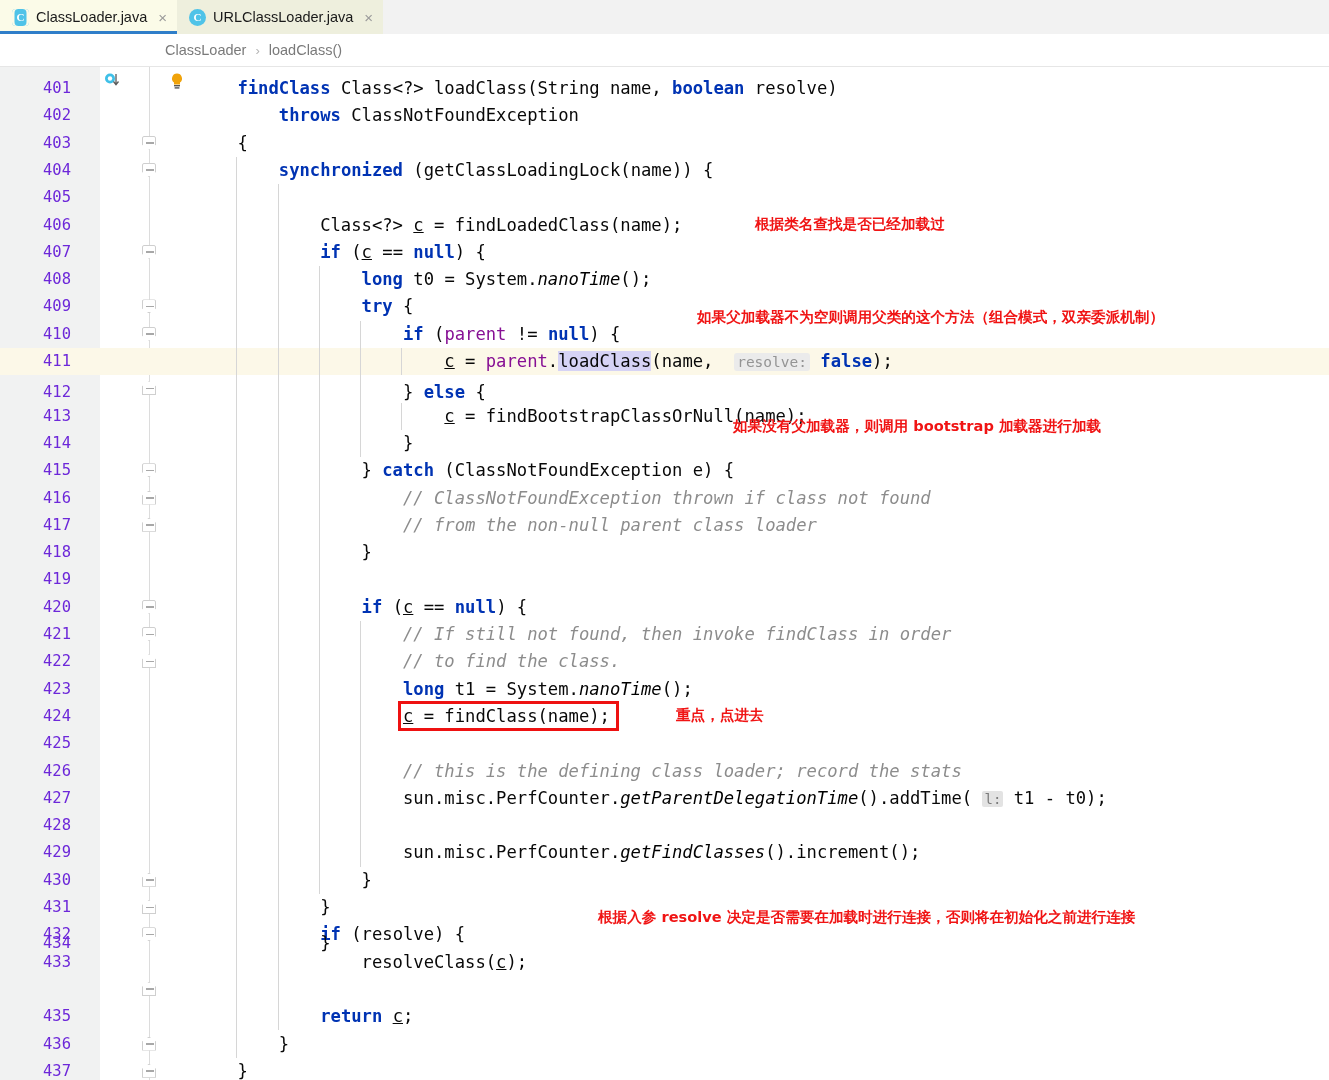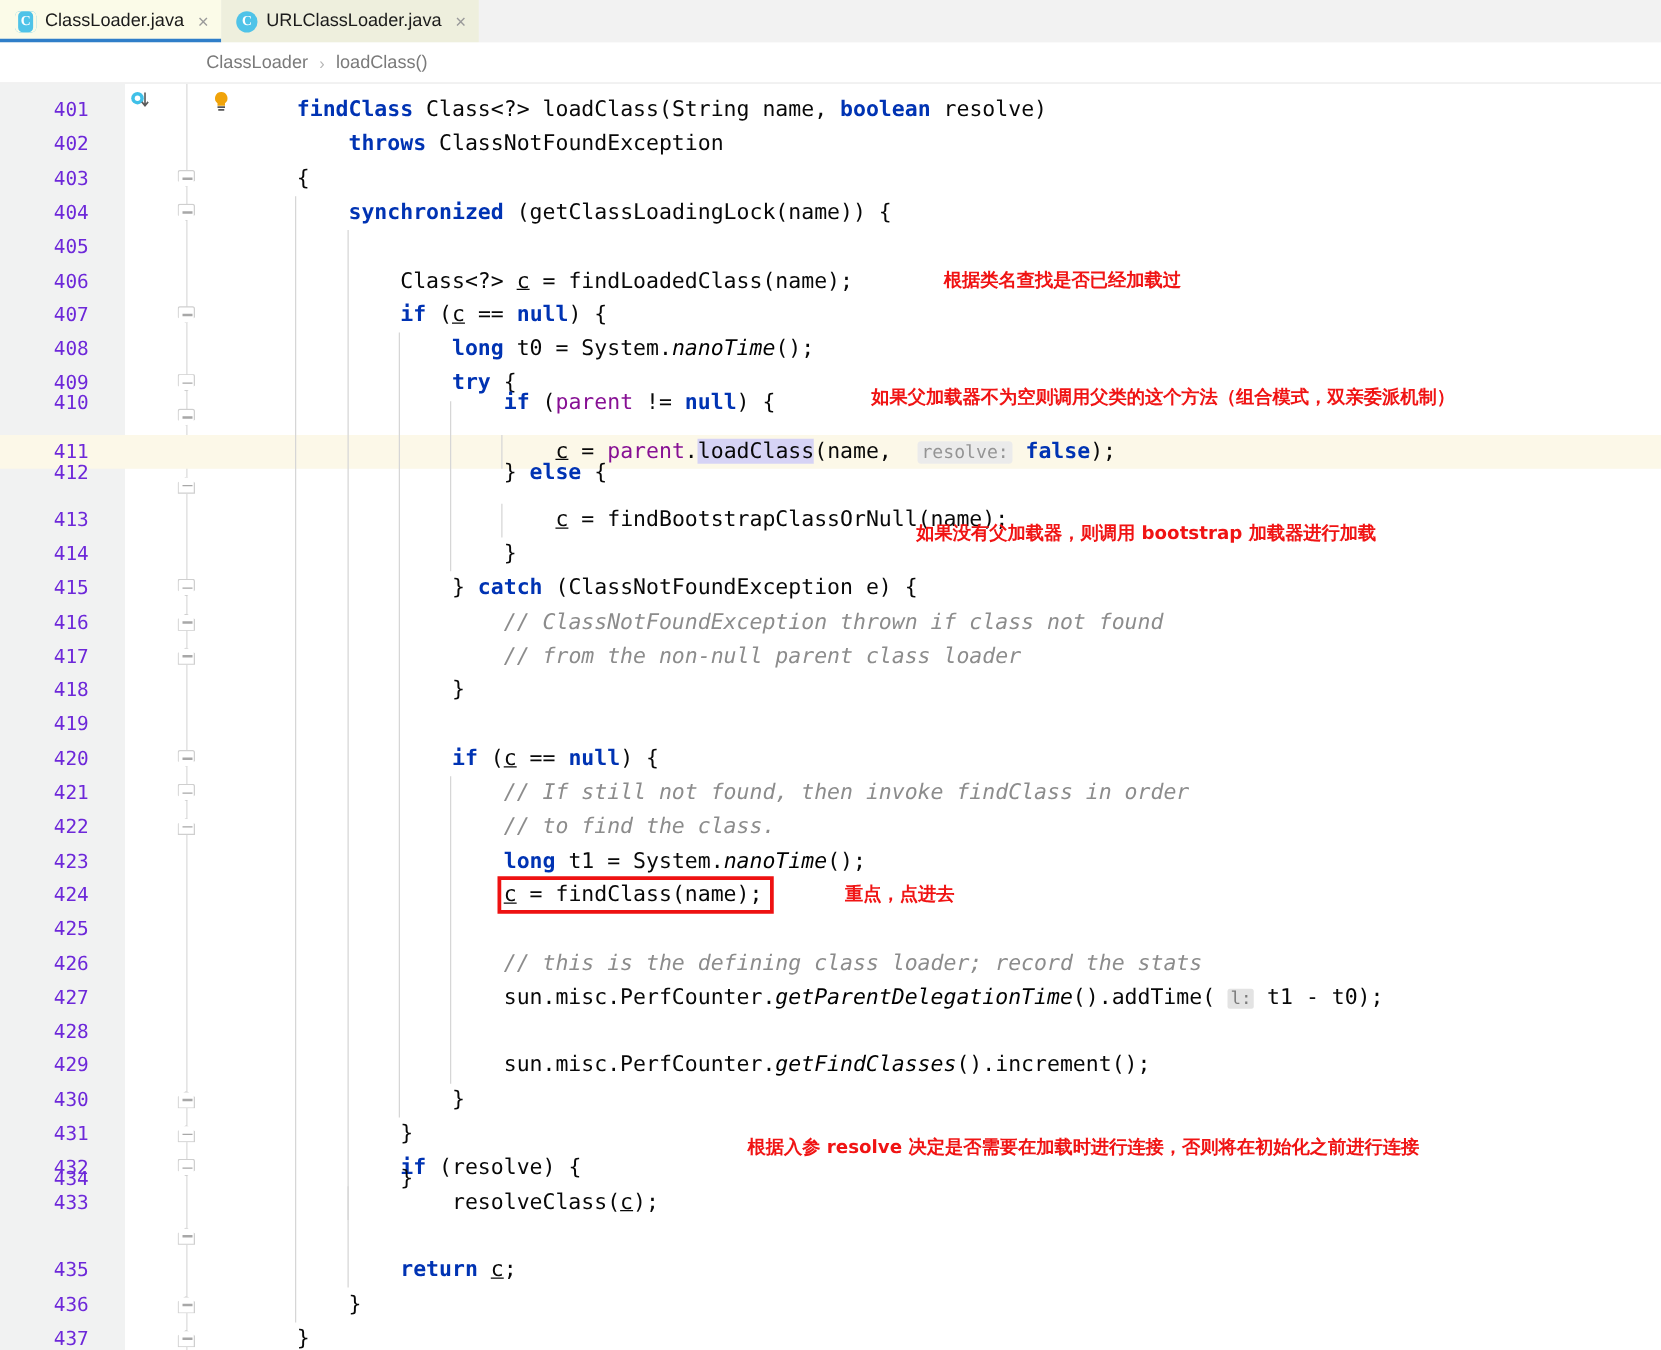--- a/index.html
+++ b/index.html
@@ -228,29 +228,29 @@
         <div class="code">            <span class="kw">if</span> (<span style="text-decoration:underline">c</span> == <span class="kw">null</span>) {</div>
       </div>
       <div class="row" style="top: 199.1px;">
         <div class="lineno">408</div>
         <div class="code">                <span class="kw">long</span> t0 = System.<span class="meth-i">nanoTime</span>();</div>
       </div>
       <div class="row" style="top: 226.4px;">
         <div class="lineno">409</div>
         <div class="code">                <span class="kw">try</span> {</div>
       </div>
-      <div class="row" style="top: 242px; text-decoration: underline;">
+      <div class="row" style="top: 254px; text-decoration: underline;">
         <div class="lineno">410</div>
         <div class="code">                    <span class="kw">if</span> (<span class="fld">parent</span> != <span class="kw">null</span>) {</div>
       </div>
       <div class="row hl" style="top: 281px;">
         <div class="lineno">411</div>
         <div class="code">                        <span style="text-decoration:underline">c</span> = <span class="fld">parent</span>.<span class="caret-hl">loadClass</span>(name,  <span class="hint">resolve:</span> <span class="kw">false</span>);</div>
       </div>
-      <div class="row" style="top: 298px;">
+      <div class="row" style="top: 312px;">
         <div class="lineno">412</div>
         <div class="code">                    } <span class="kw">else</span> {</div>
       </div>
       <div class="row" style="top: 335.6px;">
         <div class="lineno">413</div>
         <div class="code">                        <span style="text-decoration:underline">c</span> = findBootstrapClassOrNull(name);</div>
       </div>
       <div class="row" style="top: 362.9px;">
         <div class="lineno">414</div>
         <div class="code">                    }</div>

